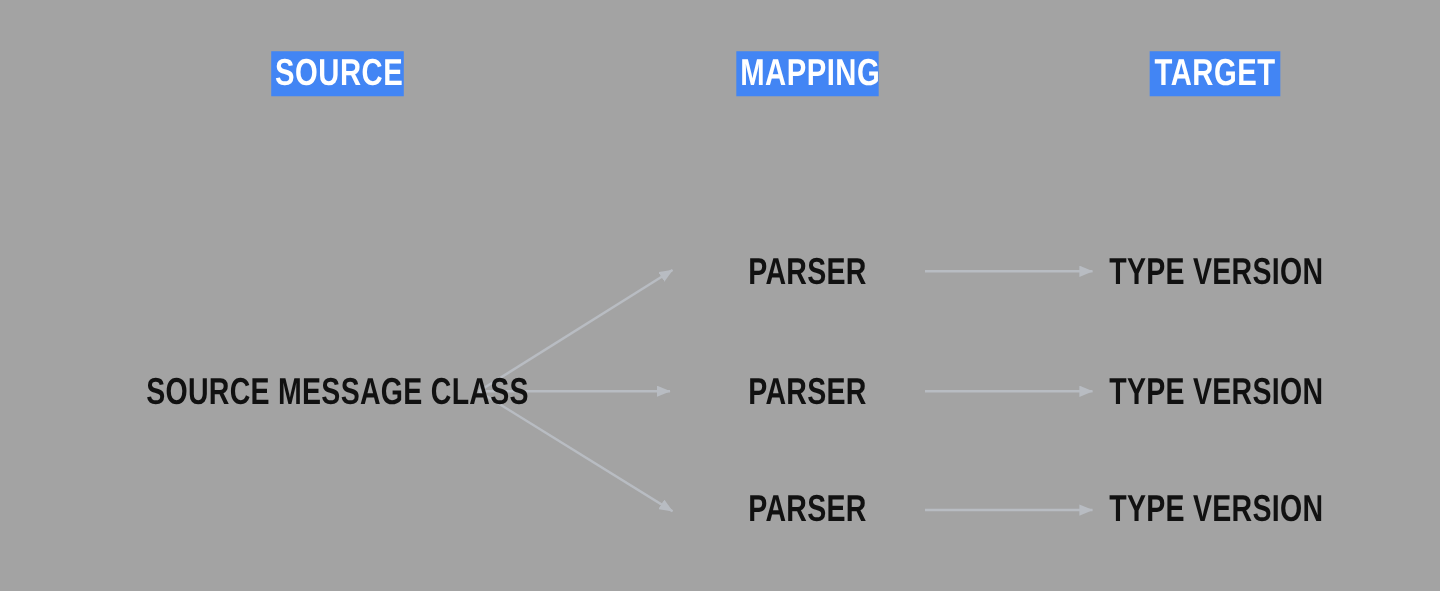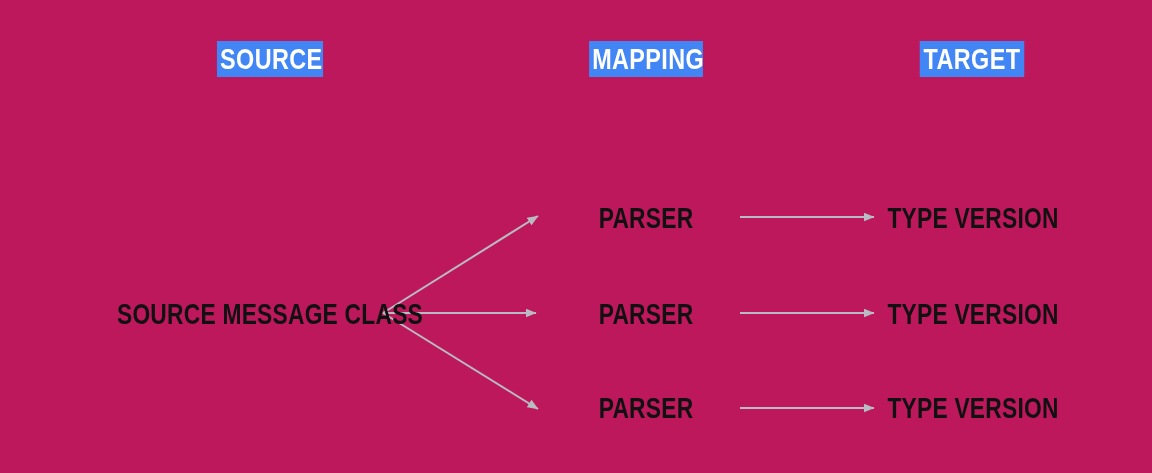--- a/index.html
+++ b/index.html
@@ -10,21 +10,21 @@
   body {
     width: 1152px;
     height: 473px;
     font-family: "Liberation Sans", sans-serif;
     overflow: hidden;
   }
   #canvas {
     position: relative;
     width: 1152px;
     height: 473px;
-    background: #be185d;
+    background: #a3a3a3;
   }
 
   
   .col-header {
     position: absolute;
     top: 41px;
     height: 36px;
     line-height: 36px;
     background: #4285f4;
     color: #ffffff;

